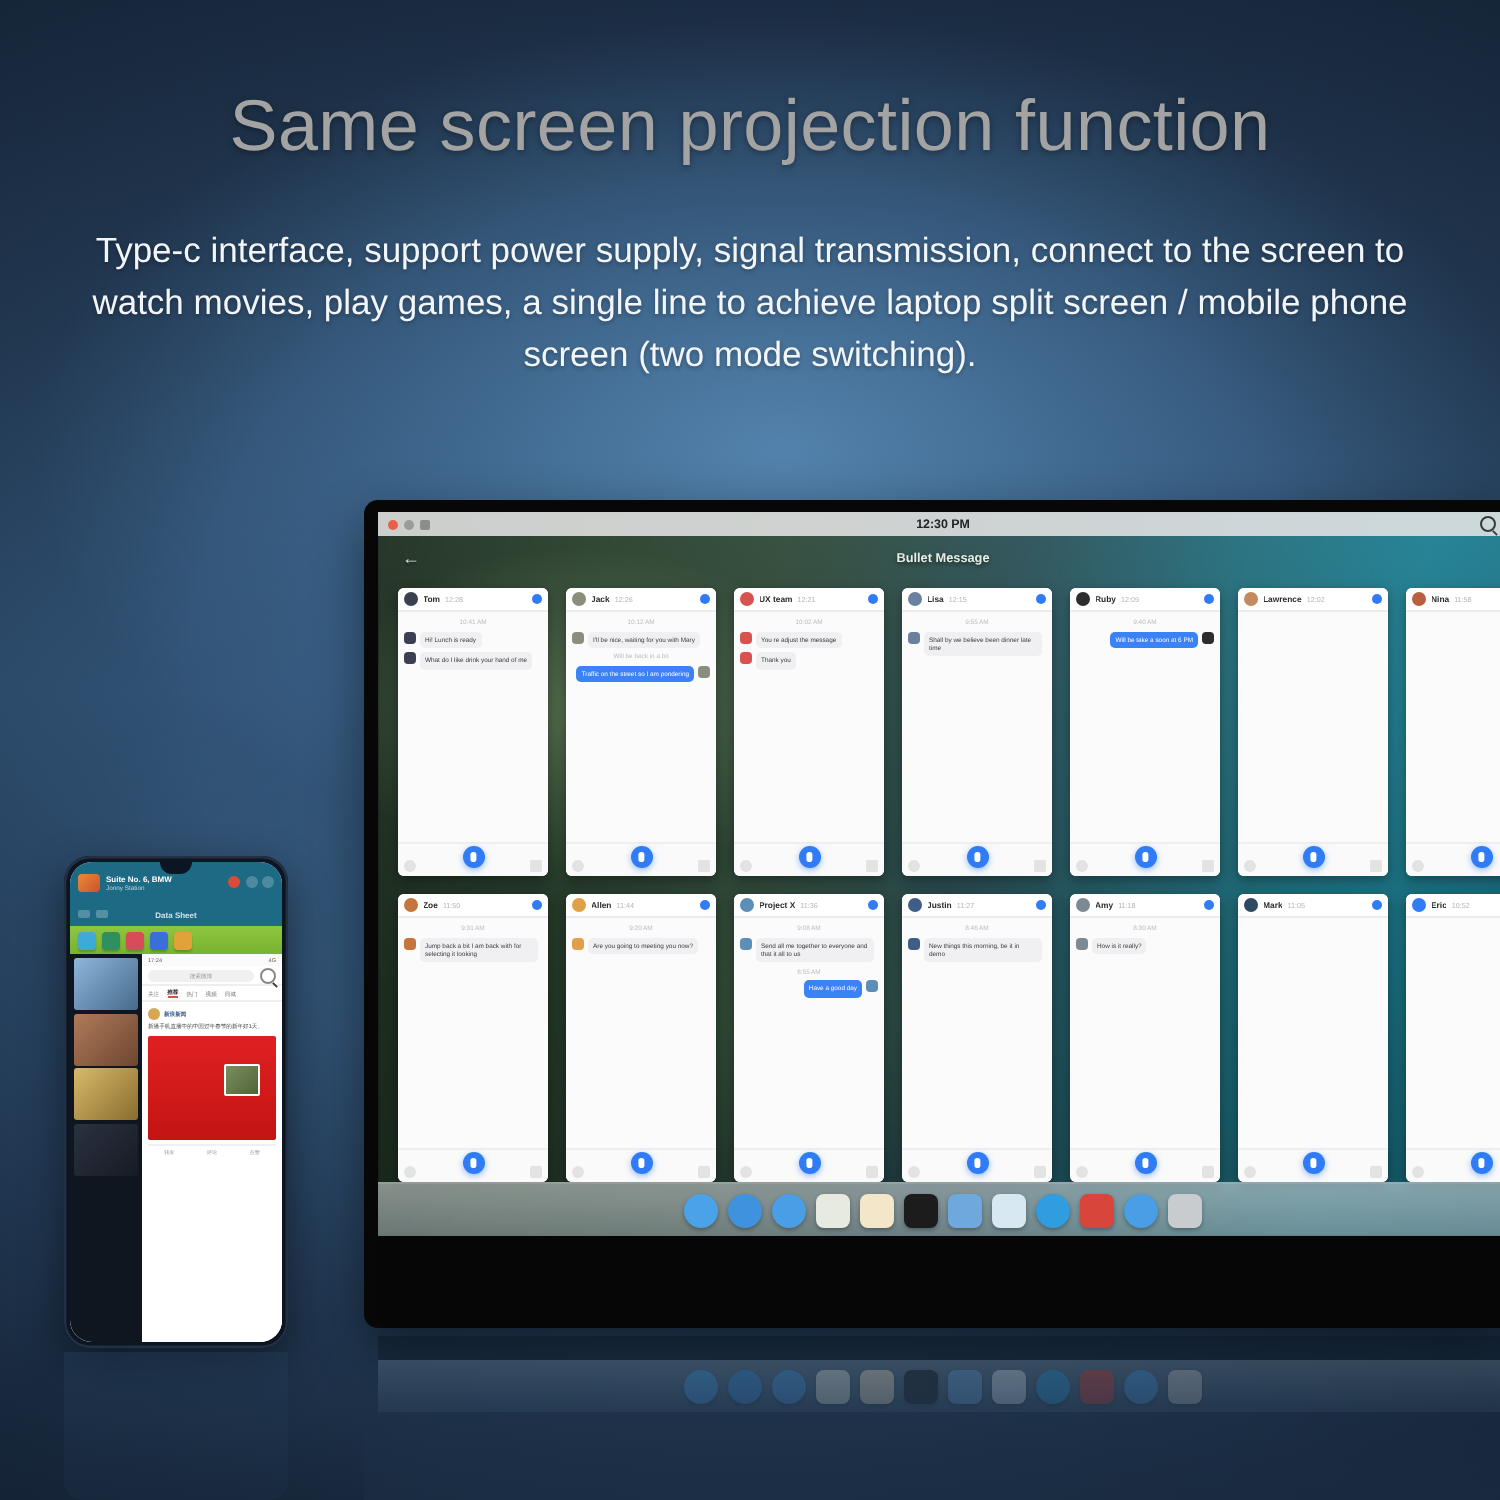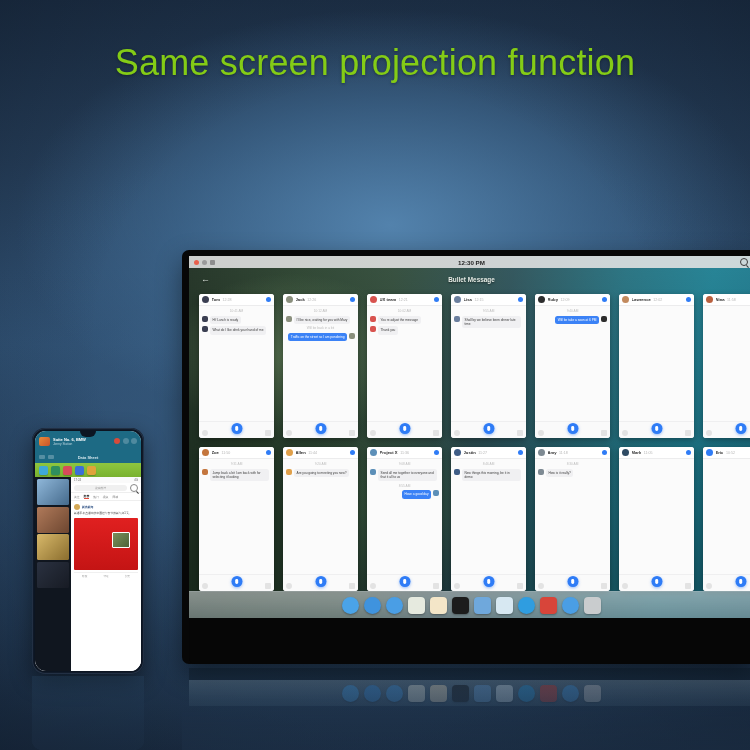--- a/index.html
+++ b/index.html
@@ -20,21 +20,21 @@
       linear-gradient(180deg,#1d3047 0%, #27405c 22%, #33567a 46%, #2c4a6b 70%, #1d3047 100%);
   }
   .bg-vig{
     position:absolute;inset:0;
     background:radial-gradient(ellipse 620px 560px at 50% 45%, rgba(0,0,0,0) 45%, rgba(12,22,36,.55) 100%);
   }
 
   
   .headline{
     position:absolute;left:0;right:0;top:42px;text-align:center;
-    color:#84cc16;font-size:36px;font-weight:400;letter-spacing:.2px;
+    color:#a3a3a3;font-size:36px;font-weight:400;letter-spacing:.2px;
     text-shadow:0 1px 3px rgba(0,0,0,.35);
   }
   .subcopy{
     position:absolute;left:26px;right:26px;top:112px;text-align:center;
     color:#f2f6fa;font-size:17.5px;line-height:26px;font-weight:400;
     text-shadow:0 1px 2px rgba(0,0,0,.3);
   }
 
   
   #monitor{position:absolute;left:182px;top:250px;width:572px;height:414px;}
@@ -223,20 +223,21 @@
 </style>
 </head>
 <body>
 
 <div id="stage">
   <div class="bg-base"></div>
   <div class="bg-glow"></div>
   <div class="bg-vig"></div>
 
   <div class="headline">Same screen projection function</div>
+  <div class="subcopy">Type-c interface, support power supply, signal transmission, connect to the screen to watch movies, play games, a single line to achieve laptop split screen / mobile phone screen (two mode switching).</div>
 
   <div id="monitor">
     <div class="mon-bezel"></div>
     <div class="mon-screen">
       <div class="wall"></div>
       <div class="wall-sheen"></div>
 
       <div class="menubar">
         <div class="mb-left">
           <span class="mb-dot" style="background:#e8604c"></span>

